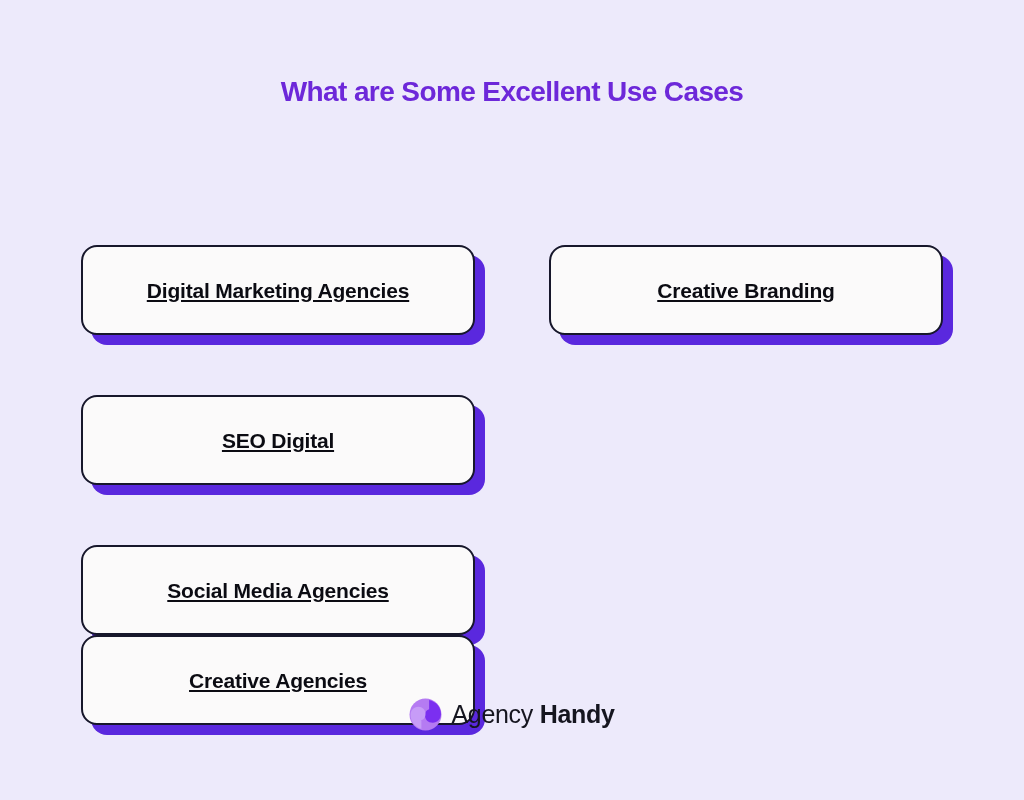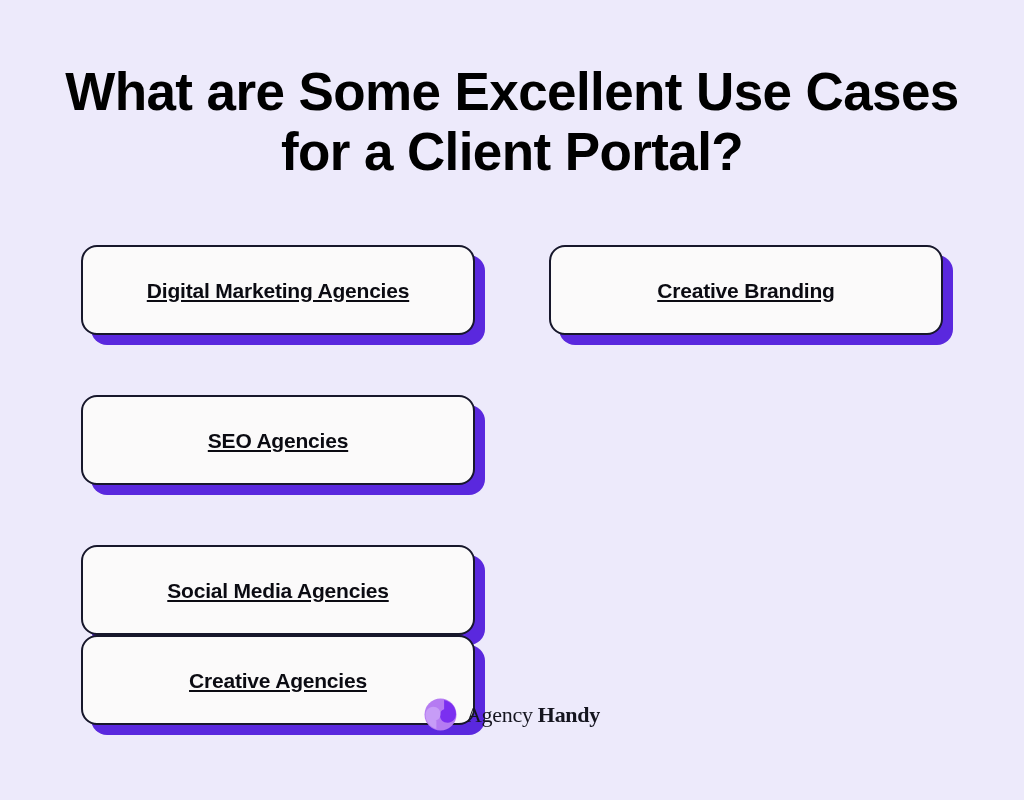--- a/index.html
+++ b/index.html
@@ -26,23 +26,23 @@
   .title-block {
     position: absolute;
     left: 0;
     top: 62px;
     width: 1024px;
     text-align: center;
   }
   .title-line {
     display: block;
     font-family: "Liberation Sans", sans-serif;
-    font-size: 53px;
+    font-size: 28px;
     font-weight: bold;
-    color: #000000;
+    color: #6d28d9;
     letter-spacing: -0.6px;
     line-height: 60px;
     white-space: nowrap;
   }
 
   
   .card-grid {
     position: absolute;
     left: 81px;
     top: 245px;
@@ -109,37 +109,36 @@
     justify-content: center;
     gap: 9px;
   }
   .logo-mark {
     width: 33px;
     height: 33px;
     display: block;
     flex: 0 0 auto;
   }
   .logo-text {
-    font-family: Liberation Serif, serif;
-    font-size: 22px;
+    font-family: Liberation Sans, sans-serif;
+    font-size: 25px;
     color: #15151F;
     letter-spacing: -0.3px;
     white-space: nowrap;
   }
   .logo-text .lt-light { font-weight: normal; }
   .logo-text .lt-bold  { font-weight: bold; }
 </style>
 </head>
 <body>
 
 <div class="infographic">
 
   <div class="title-block">
     <span class="title-line">What are Some Excellent Use Cases</span>
-    <span class="title-line">for a Client Portal?</span>
   </div>
 
   <div class="card-grid">
 
     <div class="card-row">
       <div class="card-wrap">
         <div class="card-shadow"></div>
         <div class="card">
           <span class="card-label">Digital Marketing Agencies</span>
         </div>
@@ -149,21 +148,21 @@
         <div class="card">
           <span class="card-label">Creative Branding</span>
         </div>
       </div>
     </div>
 
     <div class="card-row">
       <div class="card-wrap">
         <div class="card-shadow"></div>
         <div class="card">
-          <span class="card-label">SEO Agencies</span>
+          <span class="card-label">SEO Digital</span>
         </div>
       </div>
     </div>
 
     <div class="card-row">
       <div class="card-wrap">
         <div class="card-shadow"></div>
         <div class="card">
           <span class="card-label">Social Media Agencies</span>
         </div>

